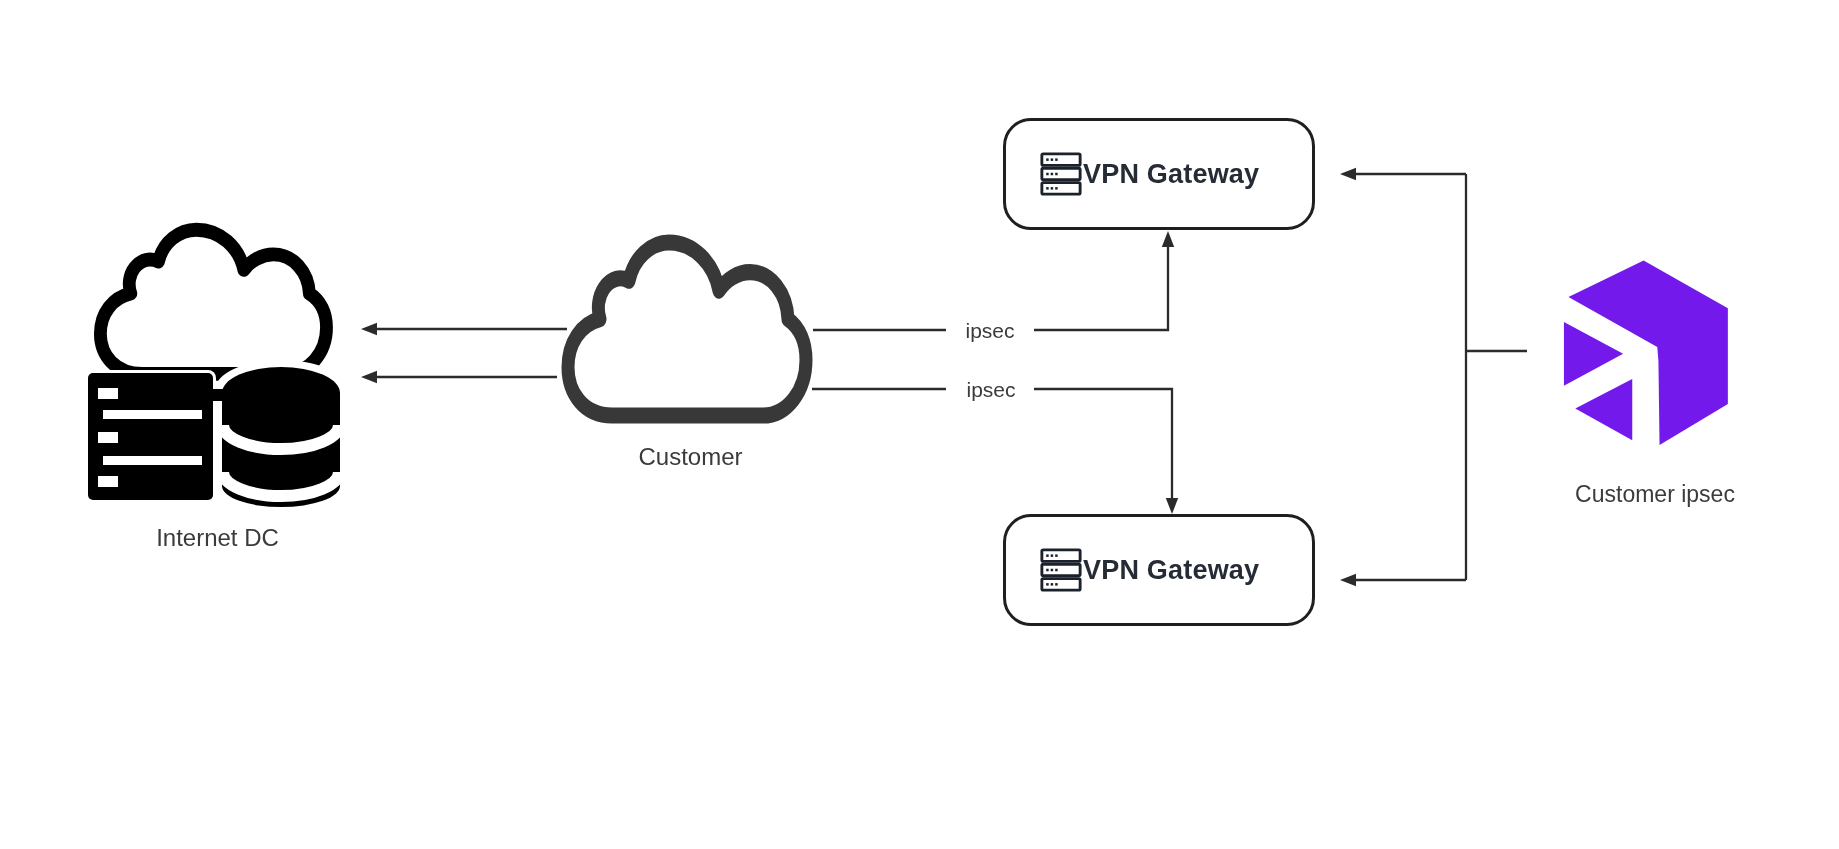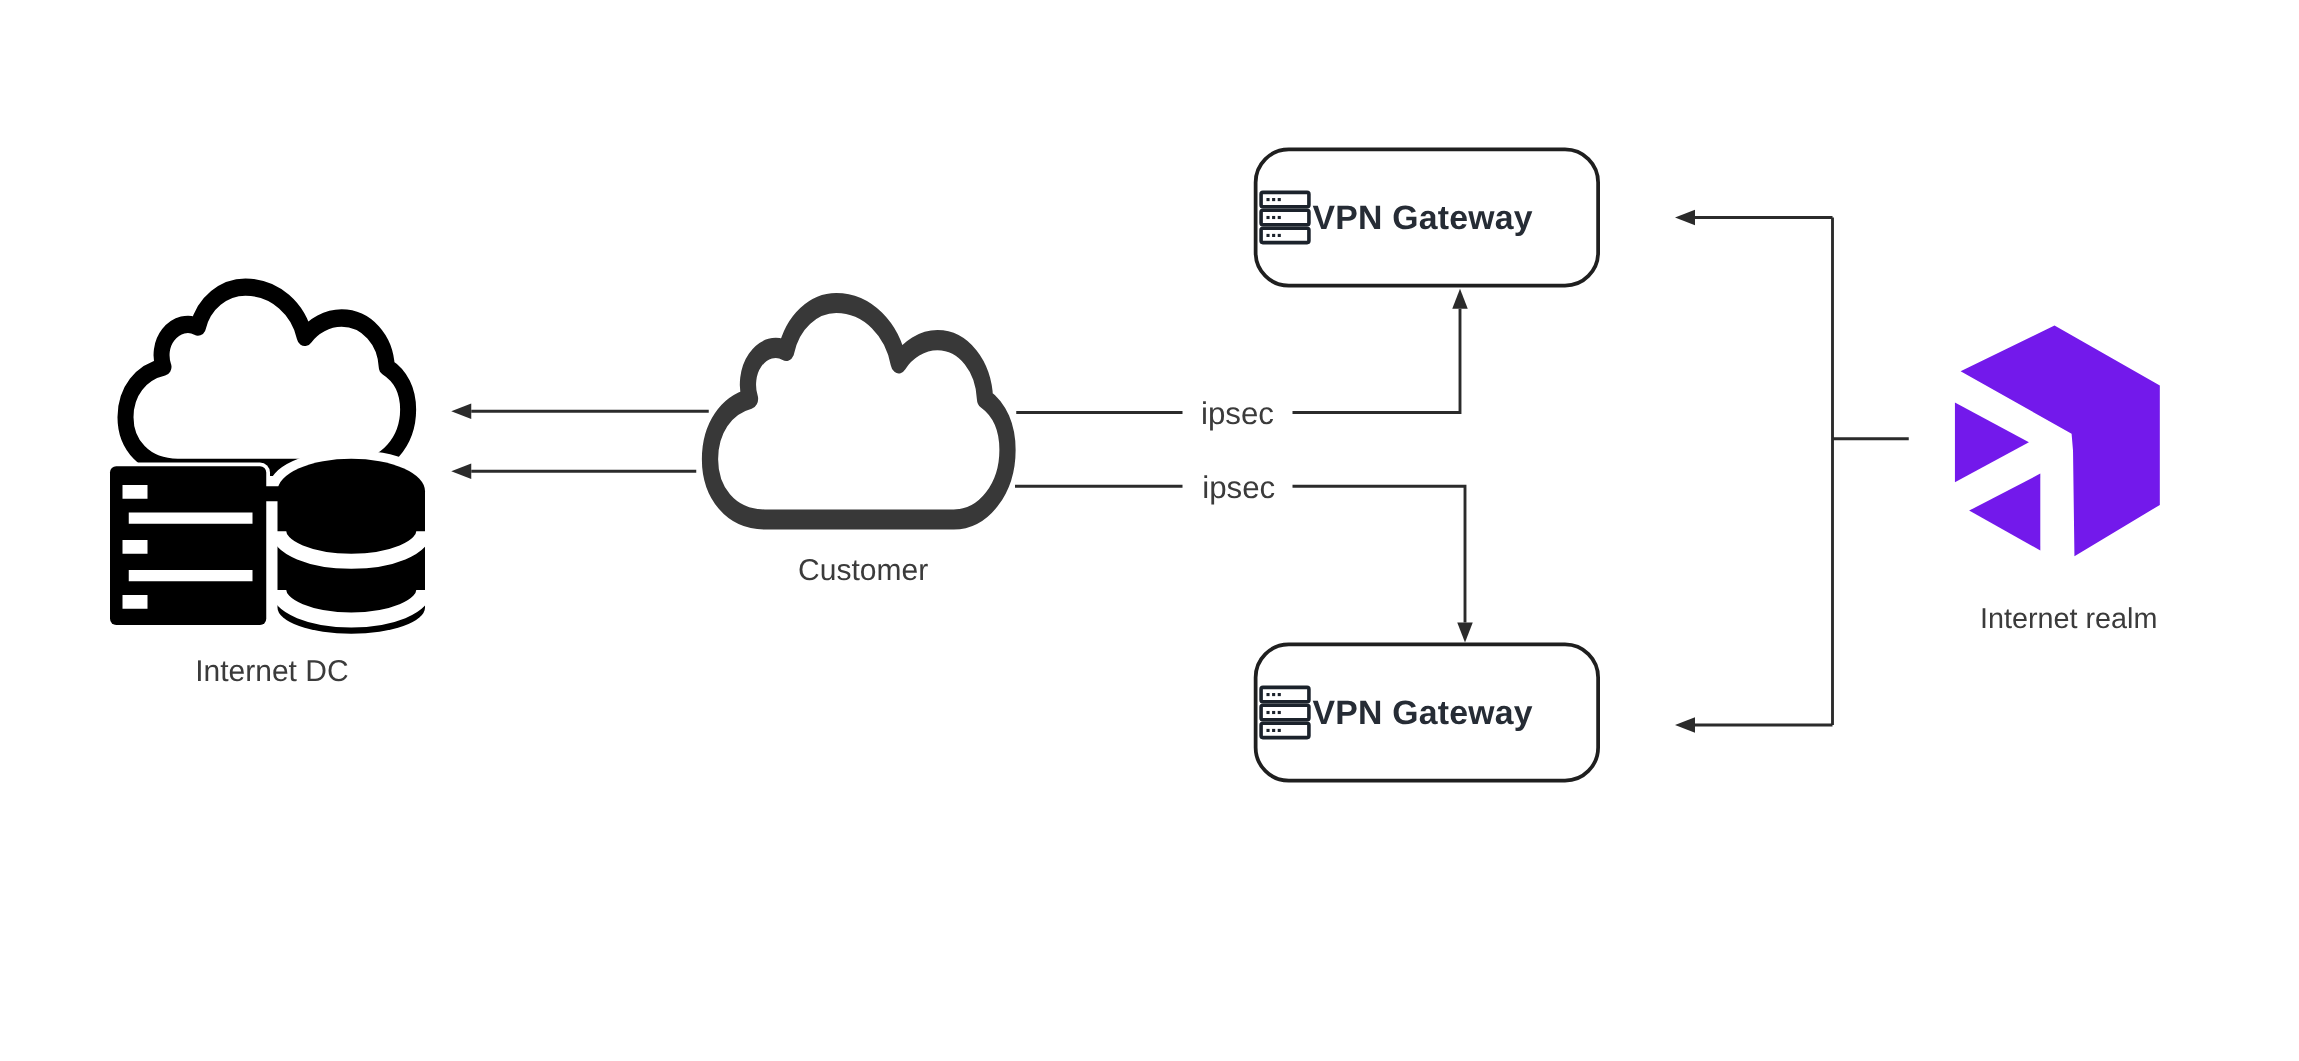--- a/index.html
+++ b/index.html
@@ -1,23 +1,23 @@
 <!DOCTYPE html>
 <html><head>
 <meta charset="utf-8">
 <style>
   html,body{margin:0;padding:0;background:#ffffff;}
   body{width:1839px;height:849px;position:relative;overflow:hidden;
        font-family:"Liberation Sans","DejaVu Sans",sans-serif;}
   .abs{position:absolute;}
   .node-label{color:#3b3b3b;font-size:24px;line-height:26px;text-align:center;}
-  .edge-label{color:#3b3b3b;font-size:25px;line-height:28px;text-align:center;}
-  .vpn-box{position:absolute;width:277px;height:112px;background:#ffffff;
+  .edge-label{color:#3b3b3b;font-size:21px;line-height:28px;text-align:center;}
+  .vpn-box{position:absolute;width:312px;height:112px;background:#ffffff;
            border:3px solid #1f1f1f;border-radius:28px;box-sizing:border-box;
-           display:flex;align-items:center;gap:0;}
+           display:flex;align-items:center;padding-left:33px;gap:0;}
   .vpn-label{color:#262c35;font-size:27px;font-weight:700;letter-spacing:.2px;white-space:nowrap;}
   svg{display:block;}
 </style>
 </head>
 <body>
 
 <svg class="abs" style="left:0;top:0" width="1839" height="849" viewBox="0 0 1839 849">
   <g stroke="#2b2b2b" stroke-width="2.3" fill="none">
     <path d="M567 329 H377"></path>
     <path d="M557 377 H377"></path>
@@ -123,13 +123,13 @@
 <div class="abs edge-label" style="left:948px;top:317px;width:84px">ipsec</div>
 <div class="abs edge-label" style="left:949px;top:376px;width:84px">ipsec</div>
 
 <svg class="abs" style="left:1539px;top:240px" width="232" height="255" viewBox="0 0 100 112">
   <g fill="#7319eb">
     <path d="M45 9 L82 30 L82 72 L52 90 L51.5 53 L51 47 L12 25 Z"></path>
     <path d="M10 36 L36 50 L10 64 Z"></path>
     <path d="M15 74 L40 61 L40 88 Z"></path>
   </g>
 </svg>
-<div class="abs node-label" style="left:1547px;top:481px;width:216px;font-size:23px">Internet realm</div>
+<div class="abs node-label" style="left:1547px;top:481px;width:216px;font-size:23px">Customer ipsec</div>
 
 </body></html>

